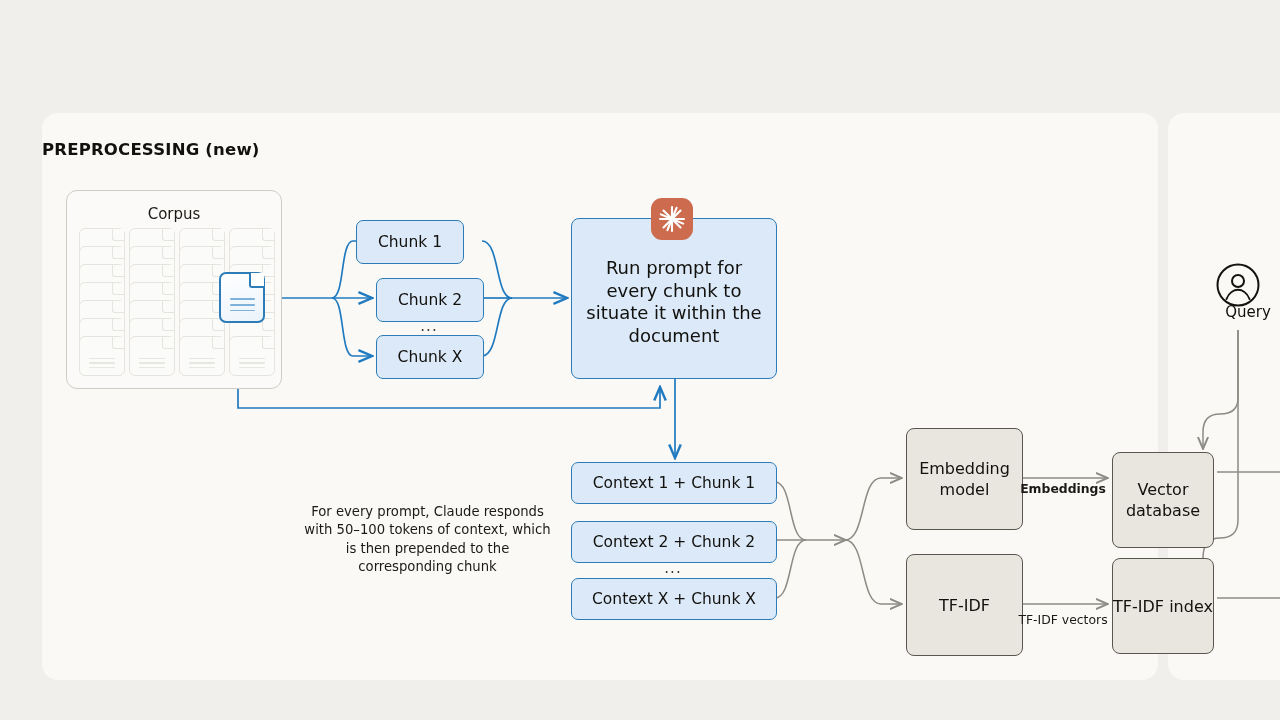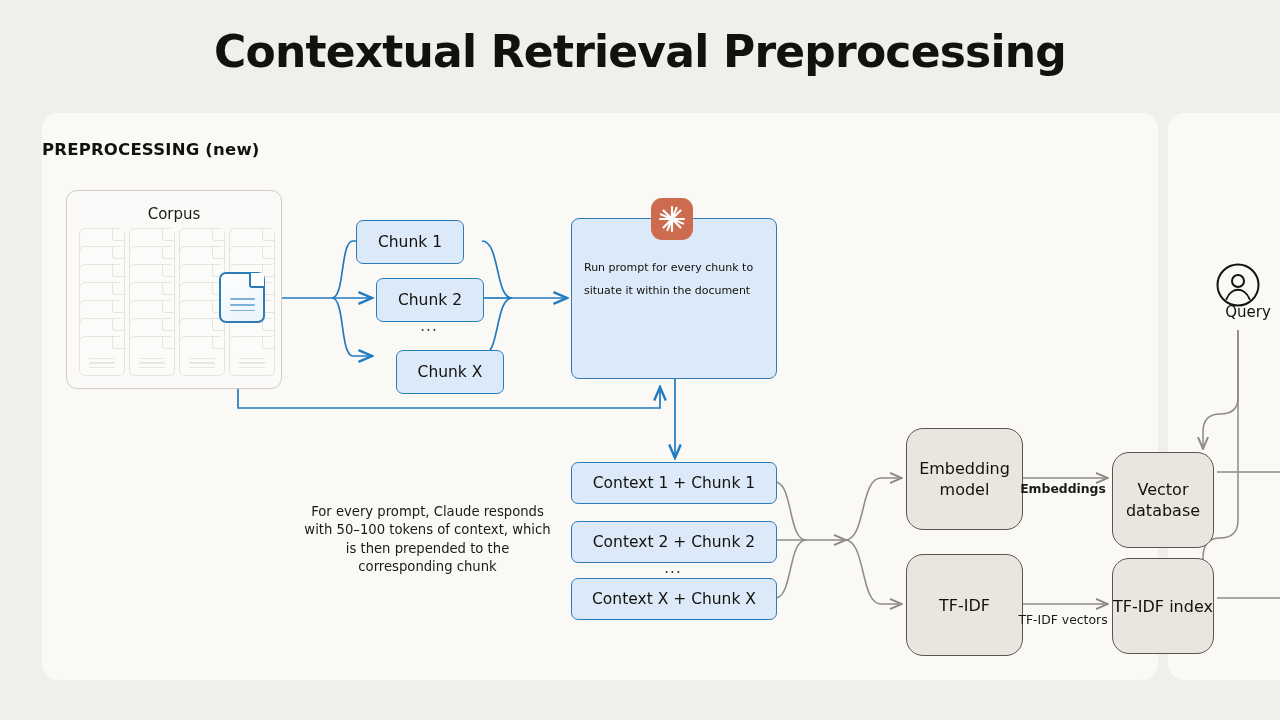--- a/index.html
+++ b/index.html
@@ -75,39 +75,39 @@
   }
   .ellipsis{
     position:absolute;font-size:15px;color:#3a3a34;letter-spacing:1px;
     text-align:center;
   }
   #prompt-box{
     position:absolute;left:571px;top:218px;width:204px;height:159px;
     background:#dbe9f8;border:1.6px solid #2d7cb8;border-radius:8px;
   }
   #prompt-text{
-    position:absolute;left:12px;top:38px;width:180px;
-    font-size:11px;line-height:22.5px;color:#12110d;
+    position:absolute;left:12px;top:38px;width:180px;text-align:center;
+    font-size:18px;line-height:22.5px;color:#12110d;
   }
   #claude-icon{
     position:absolute;left:651px;top:198px;width:42px;height:42px;
     background:#cc6b4e;border-radius:11px;z-index:6;
   }
   #claude-icon svg{position:absolute;left:6px;top:6px;}
 
   
   #caption{
     position:absolute;left:300px;top:503px;width:255px;
     text-align:center;font-size:13.2px;line-height:18.4px;color:#1b1a16;
   }
 
   
   .graybox{
     position:absolute;background:#e8e6df;border:1.5px solid #58564e;
-    border-radius:17px;display:flex;align-items:center;justify-content:center;
+    border-radius:8px;display:flex;align-items:center;justify-content:center;
     font-size:16px;line-height:21px;color:#12110d;text-align:center;
   }
   .edge-label{
     position:absolute;text-align:center;font-size:12.4px;line-height:16px;
     color:#1b1a16;
   }
 
   
   #query-icon{position:absolute;left:1215px;top:262px;}
   #query-label{
@@ -115,21 +115,20 @@
     font-size:15px;color:#12110d;
   }
 
   svg.wires{position:absolute;left:0;top:0;width:1280px;height:720px;pointer-events:none;}
 </style>
 </head>
 <body>
 
 <div id="root">
 
-  <div class="title">Contextual Retrieval Preprocessing</div>
 
   <div class="panel" id="panel-main"></div>
   <div class="panel" id="panel-right"></div>
 
   <div class="section-label">PREPROCESSING (new)</div>
 
   <svg class="wires" viewBox="0 0 1280 720">
     <defs>
       <marker id="ah-blue" markerWidth="9" markerHeight="9" refX="7.4" refY="4" orient="auto">
         <path d="M0,0.6 L8,4 L0,7.4" fill="none" stroke="#1f7ac0" stroke-width="1.4"></path>
@@ -308,21 +307,21 @@
           <i></i>
           <i></i>
           <i></i>
         </div>
     </div>
   </div>
 
   <div class="bluebox" style="left:356px;top:220px;width:106px;height:42px;">Chunk 1</div>
   <div class="bluebox" style="left:376px;top:278px;width:106px;height:42px;">Chunk 2</div>
   <div class="ellipsis" style="left:376px;top:317px;width:106px;">...</div>
-  <div class="bluebox" style="left:376px;top:350px;width:106px;height:42px;margin-left:20px;">Chunk X</div>
+  <div class="bluebox" style="left:376px;top:335px;width:106px;height:42px;">Chunk X</div>
 
   <div id="prompt-box">
     <div id="prompt-text">Run prompt for every chunk to situate it within the document</div>
   </div>
   <div id="claude-icon">
     <svg width="30" height="30" viewBox="0 0 30 30">
       <g stroke="#ffffff" stroke-width="2.1" stroke-linecap="round">
         <line x1="15" y1="15" x2="15" y2="3"></line>
         <line x1="15" y1="15" x2="23.5" y2="6.5"></line>
         <line x1="15" y1="15" x2="27" y2="15"></line>

